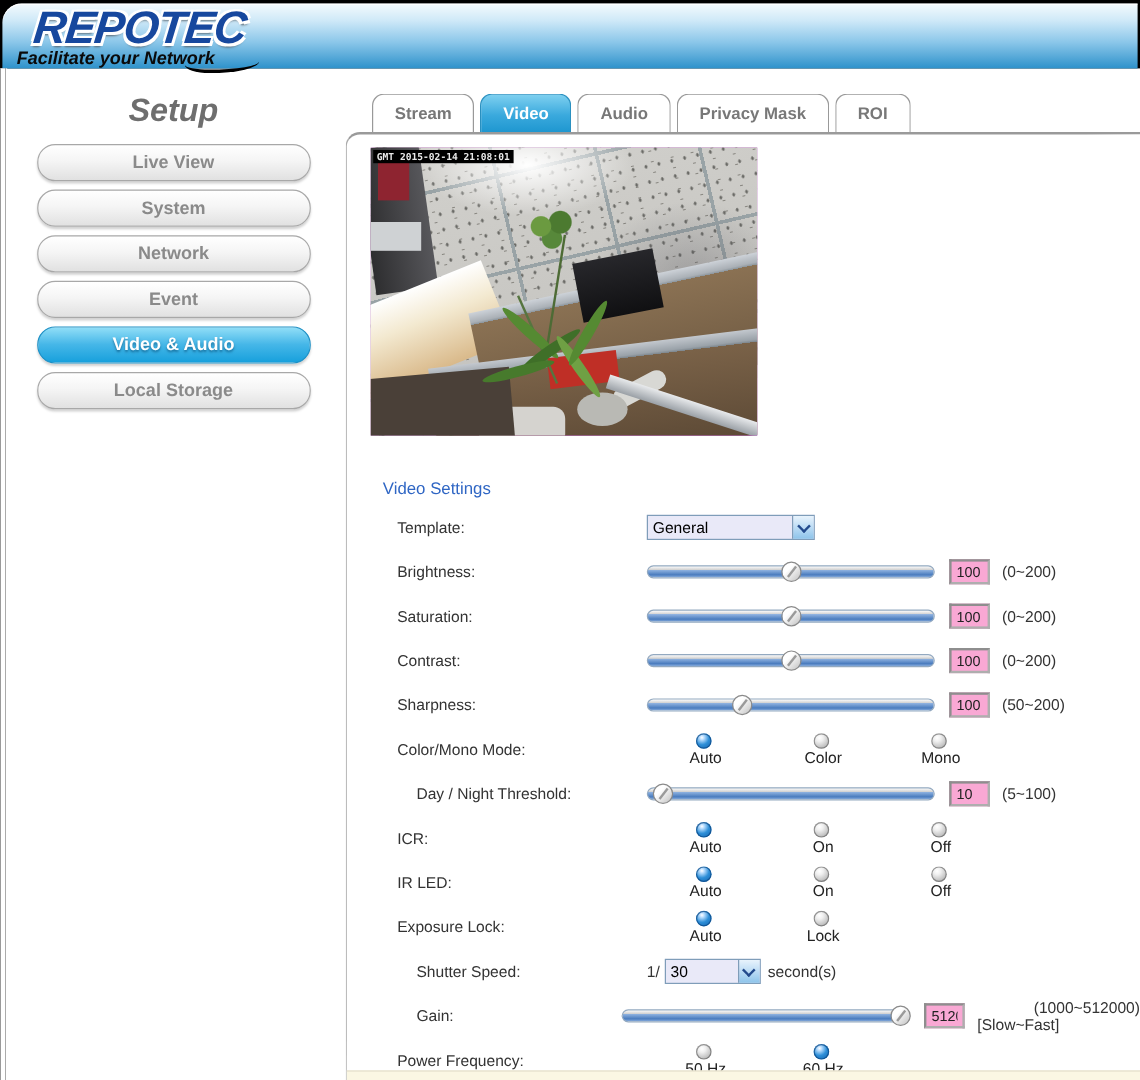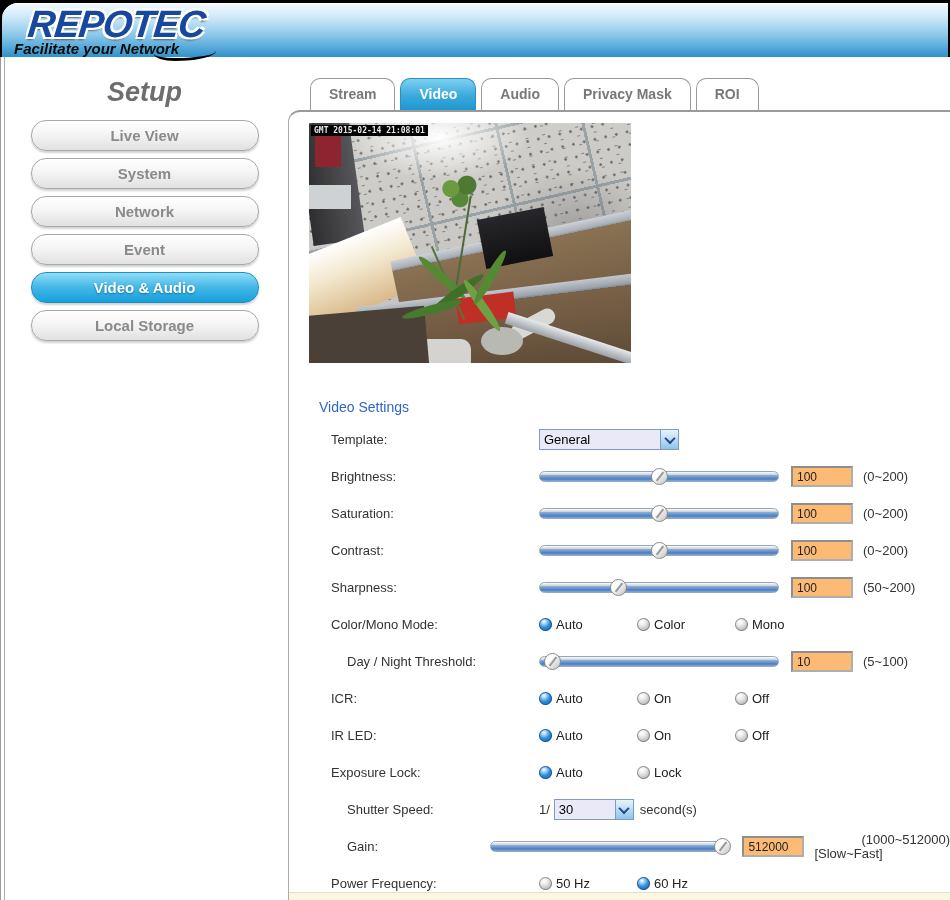--- a/index.html
+++ b/index.html
@@ -112,27 +112,27 @@
 
   .slider{position:relative;width:240px;height:17px;margin-right:12px;cursor:pointer;}
   .track{position:absolute;left:0;right:0;top:3px;height:11px;border-radius:6px;border:1px solid #93a9c0;
     box-sizing:border-box;
     background:linear-gradient(180deg,#fbfbfb 0%,#d2d2d2 30%,#8fb2e0 34%,#4a7cbe 78%,#86abdc 100%);}
   .thumb{position:absolute;top:0;width:17px;height:17px;border-radius:50%;border:1px solid #8a8a8a;
     box-sizing:border-box;background:linear-gradient(135deg,#ffffff 35%,#cfcfcf 85%);}
   .thumb::after{content:'';position:absolute;left:7px;top:2px;width:2px;height:11px;background:#9a9a9a;
     transform:rotate(38deg);}
 
-  .valbox{width:62px;height:21px;box-sizing:border-box;background:#fdba74;color:#222;
+  .valbox{width:34px;height:21px;box-sizing:border-box;background:#f9a8d4;color:#222;
     border:2px solid #aeaeae;border-top-color:#8e8e8e;border-left-color:#8e8e8e;
     font-family:"Liberation Sans",sans-serif;font-size:12px;padding:1px 4px;margin-right:10px;}
   .range{font-size:13px;color:#333;}
   .range2{font-size:13px;color:#333;line-height:14px;}
 
-  .radio{display:flex;align-items:center;width:98px;font-size:13px;color:#222;cursor:pointer;}
+  .radio{display:flex;align-items:center;width:98px;font-size:13px;color:#222;cursor:pointer;flex-direction:column;}
   .bullet{width:13px;height:13px;border-radius:50%;margin-right:4px;flex:0 0 13px;
     background:radial-gradient(circle at 38% 30%,#ffffff 0%,#f0f0f0 25%,#c2c2c2 65%,#8f8f8f 100%);
     box-shadow:inset 0 0 0 1px rgba(90,90,90,.6);}
   .radio.on .bullet{
     background:radial-gradient(circle at 38% 28%,#ffffff 0%,#bfe0ff 14%,#2e8fd8 48%,#0f5ca8 100%);
     box-shadow:inset 0 0 0 1px rgba(10,70,130,.7);}
   .prefix{font-size:13px;color:#333;margin-right:4px;}
   .suffix{font-size:13px;color:#333;margin-left:6px;}
 
   .footer-band{position:absolute;left:0;right:0;bottom:0;height:7px;background:#fbf7e3;

